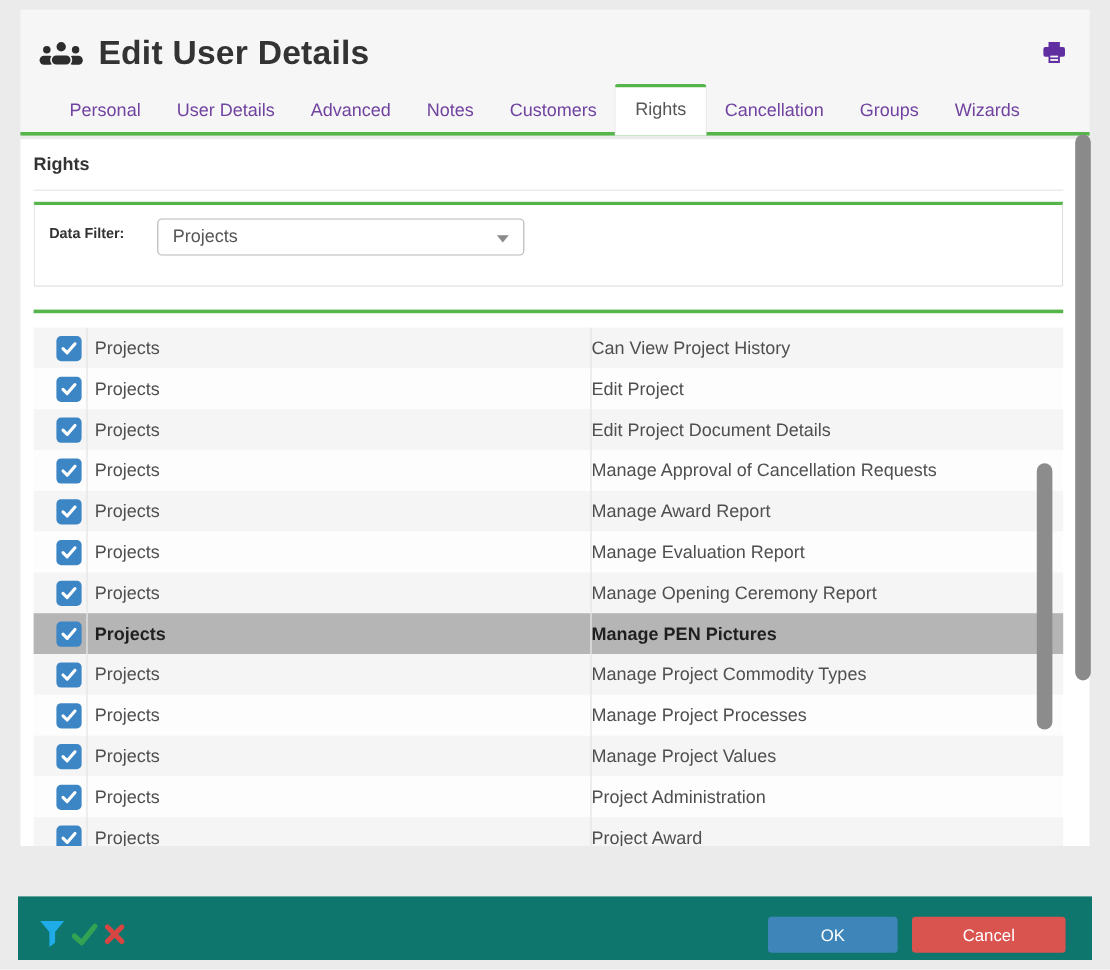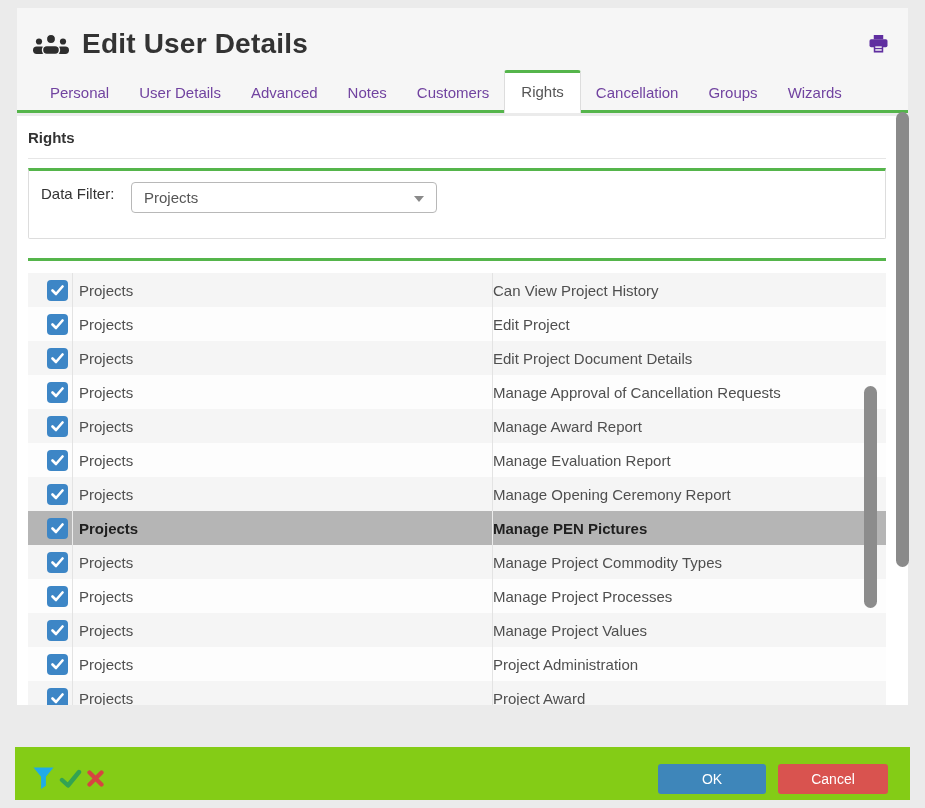--- a/index.html
+++ b/index.html
@@ -21,21 +21,21 @@
   .header-row {
     display: flex; align-items: center;
     padding: 16px 18px 0 15px; height: 56px;
   }
   .users-icon { flex: 0 0 auto; margin-right: 12px; display: inline-flex; }
   .page-title { font-size: 28px; font-weight: 700; color: #333; letter-spacing: .2px; }
   .header-spacer { flex: 1; }
   .print-btn { display: inline-flex; cursor: pointer; padding: 2px; }
 
   .tab-bar {
-    position: absolute; left: 0; right: 0; bottom: -3px;
+    position: absolute; left: 8px; right: 0; bottom: -3px;
     display: flex; align-items: flex-end; padding-left: 18px;
   }
   .tab {
     color: #7143a0; font-size: 15px; padding: 0 15px 12px; cursor: pointer;
     white-space: nowrap;
   }
   .tab.active {
     background: #fff;
     border: 1px solid #ddd; border-bottom: none;
     border-top: 3px solid #55b54b;
@@ -57,21 +57,21 @@
 
   .filter-panel {
     margin: 9px 0 0 11px; width: 858px; height: 71px;
     background: #fff;
     border: 1px solid #ddd;
     border-top: 3px solid #55b54b;
     border-radius: 0 0 2px 2px;
     display: flex; padding: 11px 0 0 12px;
   }
   .filter-label {
-    width: 88px; font-size: 15px; font-weight: 400; color: #333; line-height: 24px;
+    width: 88px; font-size: 12px; font-weight: 700; color: #333; line-height: 24px;
   }
   .filter-select {
     position: relative; width: 306px; height: 31px; margin-left: 2px;
     background: #fff; border: 1px solid #b8b8b8; border-radius: 4px;
     font-size: 15px; color: #555; line-height: 29px; padding-left: 12px;
     cursor: pointer;
   }
   .select-caret {
     position: absolute; right: 12px; top: 13px;
     width: 0; height: 0;
@@ -116,31 +116,31 @@
     background: #8c8c8c; border-radius: 7px; cursor: grab;
   }
   .outer-scroll-thumb {
     position: absolute; left: 896px; top: 112px; width: 13px; height: 455px;
     background: #8a8a8a; border-radius: 7px; cursor: grab;
   }
 
   
   .footer {
     position: absolute; left: 15px; top: 747px; width: 895px; height: 53px;
-    background: #84cc16; display: flex; align-items: center; padding: 10px 22px 0 18px;
+    background: #0f766e; display: flex; align-items: center; padding: 10px 22px 0 18px;
   }
   .footer-icons { display: flex; align-items: center; gap: 5px; }
   .footer-icons > span { display: inline-flex; cursor: pointer; }
   .footer-spacer { flex: 1; }
   .btn {
     height: 30px; border: none; border-radius: 3px; color: #fff; font-size: 14px;
     font-family: "Liberation Sans", sans-serif; cursor: pointer;
   }
   .btn-ok { width: 108px; background: #3e86ba; margin-right: 12px; }
-  .btn-cancel { width: 110px; background: #d9534f; }
+  .btn-cancel { width: 128px; background: #d9534f; }
 </style>
 </head>
 <body>
 
 <div class="page">
 
   <div class="dialog-top">
     <div class="header-row">
       <span class="users-icon">
         <svg width="38" height="25" viewBox="0 0 38 25">

